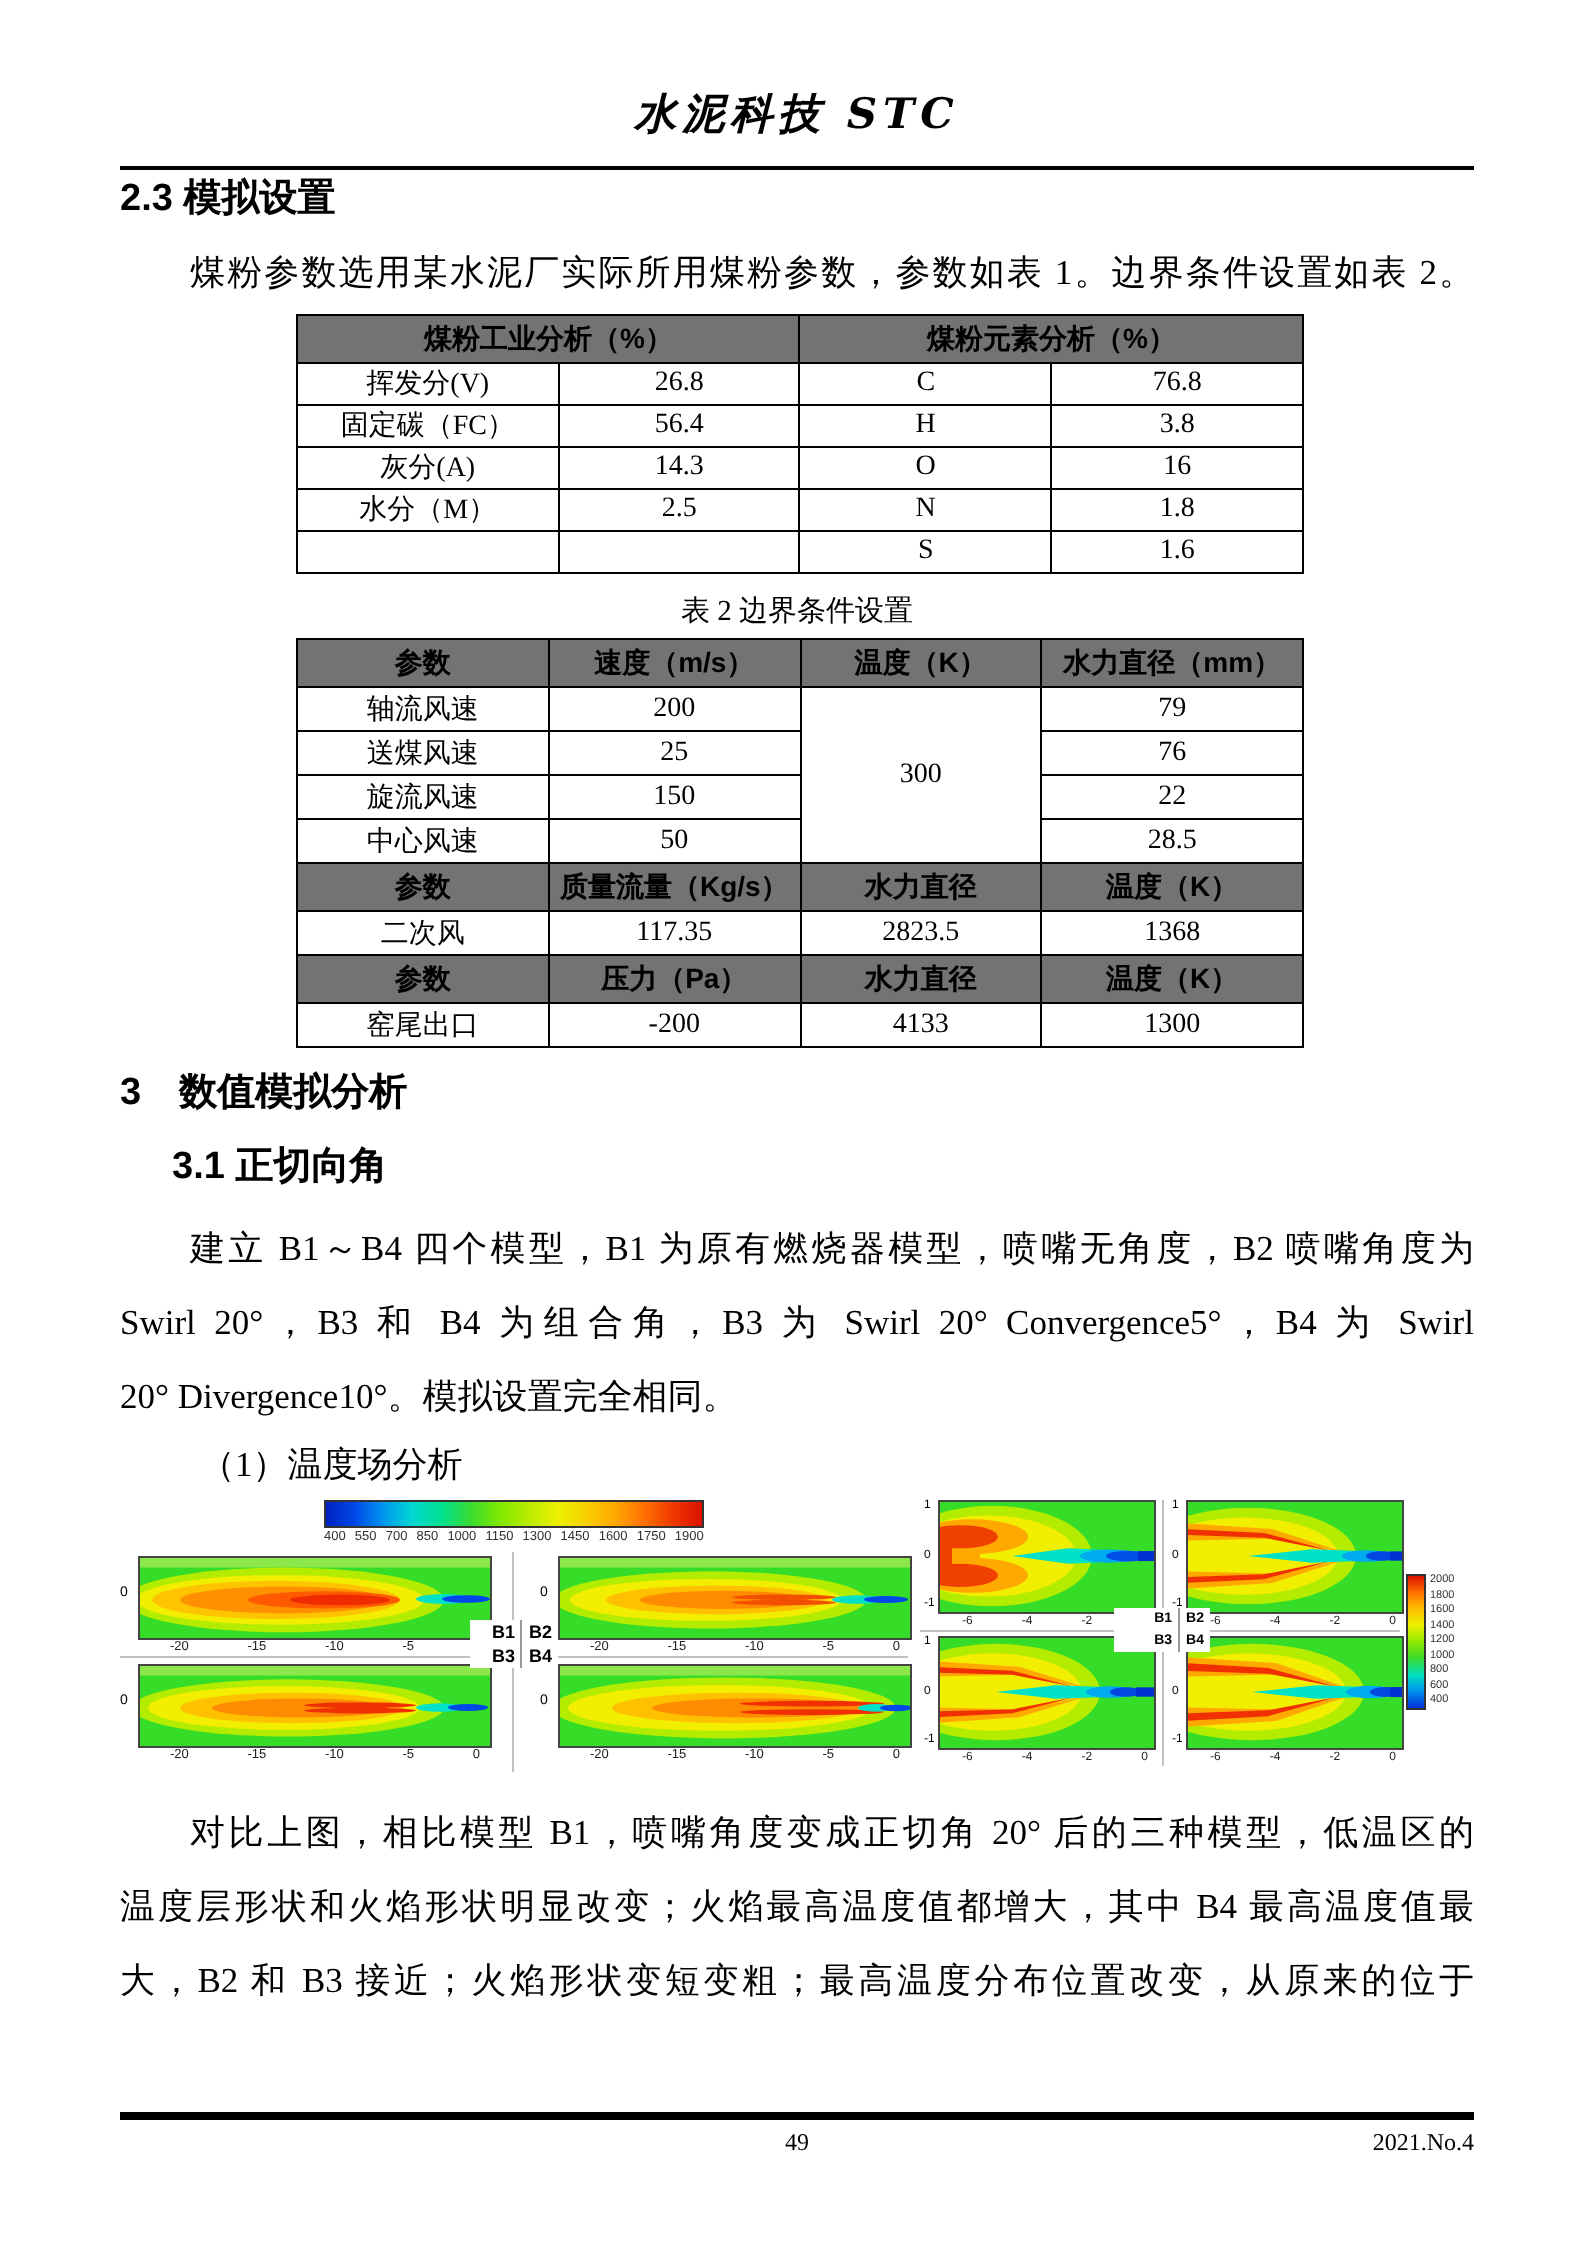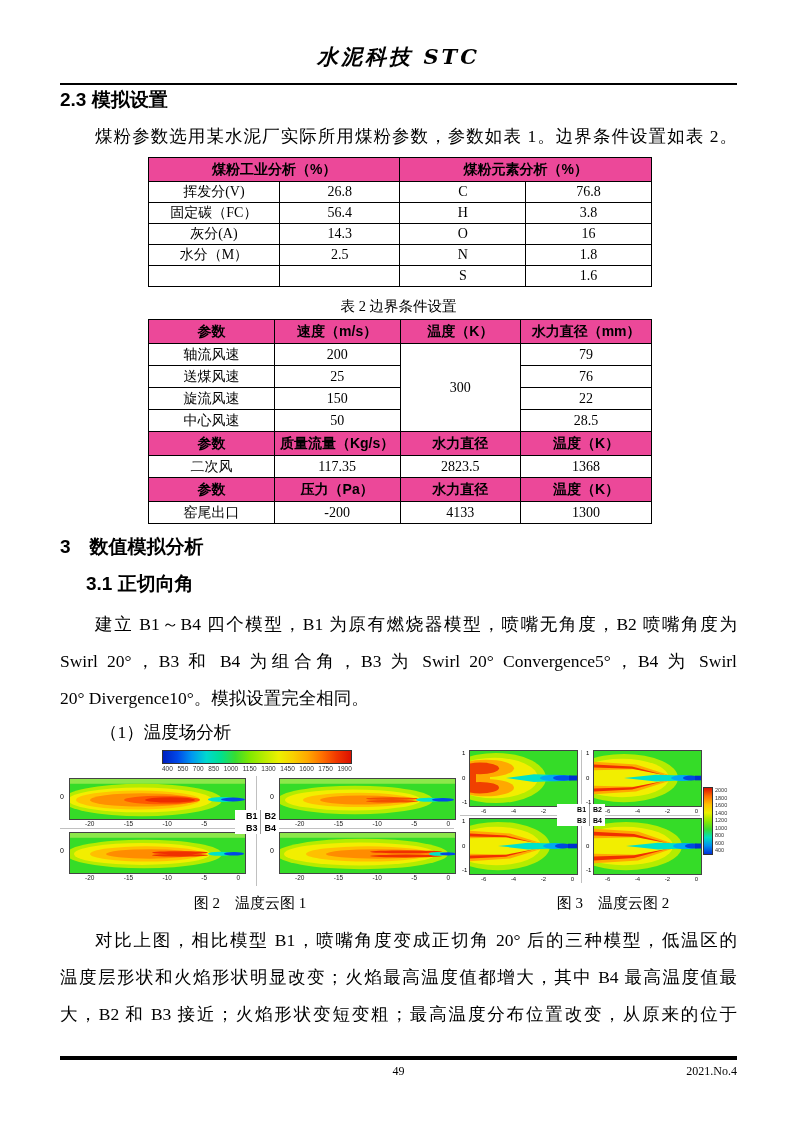--- a/index.html
+++ b/index.html
@@ -24,21 +24,21 @@
   .p-intro{margin-top:6px;font-size:17.5px;line-height:36px;text-indent:35px;
            text-align:justify;text-align-last:justify;}
   .itemline{margin-top:2px;font-size:17.5px;line-height:26px;text-indent:40px;}
 
   .tbl-caption{text-align:center;font-size:14.5px;line-height:20px;}
   .cap1{margin-top:12px;} .cap2{margin-top:9px;}
 
   table.datatable{border-collapse:collapse;margin:3px 0 0 88px;width:504px;
         font-size:14px;text-align:center;table-layout:fixed;}
   table.datatable td{border:1px solid #000;height:20px;padding:0 2px;overflow:hidden;}
-  table.datatable tr.thr td{background:#ec4899;font-weight:bold;height:23px;
+  table.datatable tr.thr td{background:#737373;font-weight:bold;height:23px;
         font-family:"Liberation Sans","DejaVu Sans",sans-serif;font-size:14px;}
   table.t2 td{height:21px;}
 
   .figures{position:relative;margin-top:3px;height:142px;}
 
   
   .fig2{position:absolute;left:0;top:0;width:394px;height:142px;}
   .fig2 .cb{position:absolute;left:102px;top:2px;width:190px;}
   .cb-strip{height:12px;border:1px solid #333;
     background:linear-gradient(to right,#0020C0,#0048E8,#0098F0,#00D8D0,#00E090,#38DC30,#80E800,#B8EC00,#ECF000,#F8D000,#FFA800,#FF7000,#F03800,#DC1000);}
@@ -482,24 +482,20 @@
               <span>1200</span>
               <span>1000</span>
               <span>800</span>
               <span>600</span>
               <span>400</span>
             </div>
         </div>
       </div>
     </div>
 
-    <div class="caps">
-      <span class="c1">图 2　温度云图 1</span>
-      <span class="c2">图 3　温度云图 2</span>
-    </div>
 
     <div class="para3">
       <div class="pline ind">对比上图，相比模型 B1，喷嘴角度变成正切角 20° 后的三种模型，低温区的</div>
       <div class="pline">温度层形状和火焰形状明显改变；火焰最高温度值都增大，其中 B4 最高温度值最</div>
       <div class="pline">大，B2 和 B3 接近；火焰形状变短变粗；最高温度分布位置改变，从原来的位于</div>
     </div>
   </div>
 
   <div class="footer">
     <div class="footer-rule"></div>

